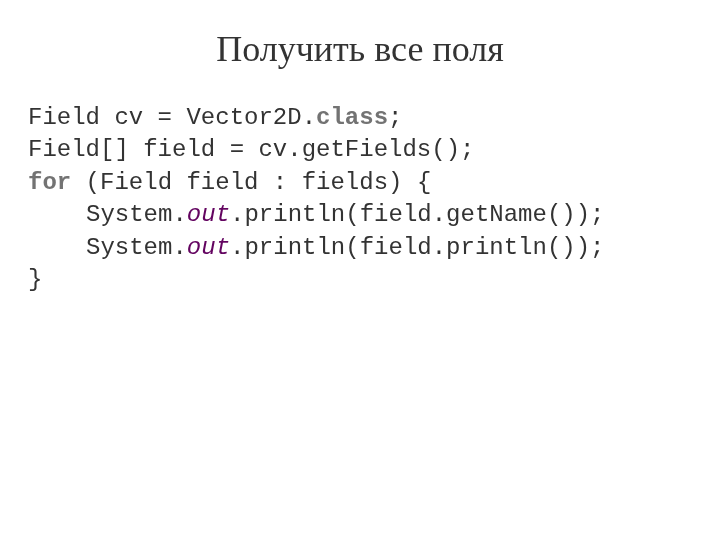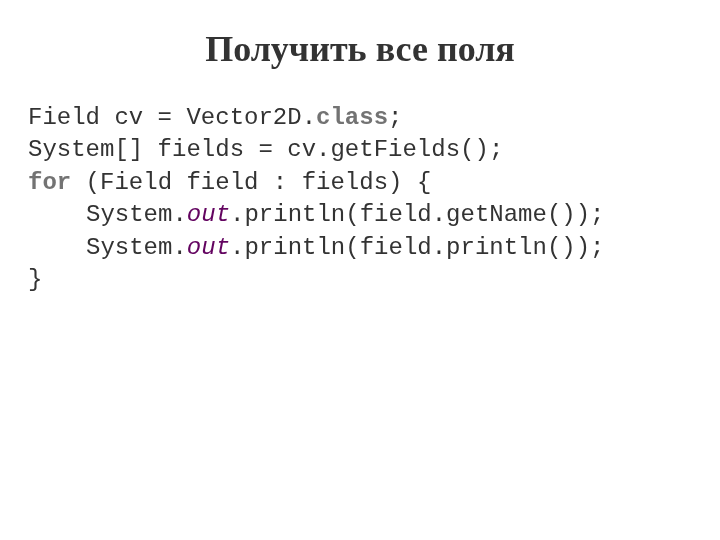--- a/index.html
+++ b/index.html
@@ -14,21 +14,21 @@
     .slide {
       padding: 20px 28px;
       box-sizing: border-box;
     }
     .title {
       font-size: 36px;
       color: #333;
       text-align: center;
       margin-bottom: 32px;
       margin-top: 8px;
-      font-weight: bold;
+      font-weight: normal;
     }
     .code {
       font-family: 'Courier New', Courier, monospace;
       font-size: 24px;
       line-height: 1.35;
       color: #333;
       white-space: pre;
     }
     .kw-bold {
       font-weight: bold;
@@ -47,19 +47,19 @@
     }
     .ind { display: inline-block; width: 58px; }
   </style>
 </head>
 <body>
 
 <div class="slide">
   <div class="title">Получить все поля</div>
 
   <div class="code"><span>Field cv = Vector2D.</span><span class="kw-bold">class</span><span>;</span>
-<span>System[] fields = cv.getFields();</span>
+<span>Field[] field = cv.getFields();</span>
 <span class="kw-bold">for</span><span> (Field field : fields) {</span>
 <span class="ind"></span><span>System.</span><span class="kw-italic">out</span><span>.println(field.getName());</span>
 <span class="ind"></span><span>System.</span><span class="kw-italic">out</span><span>.println(field.println());</span>
 <span>}</span></div>
 
 </div>
 
 </body></html>

